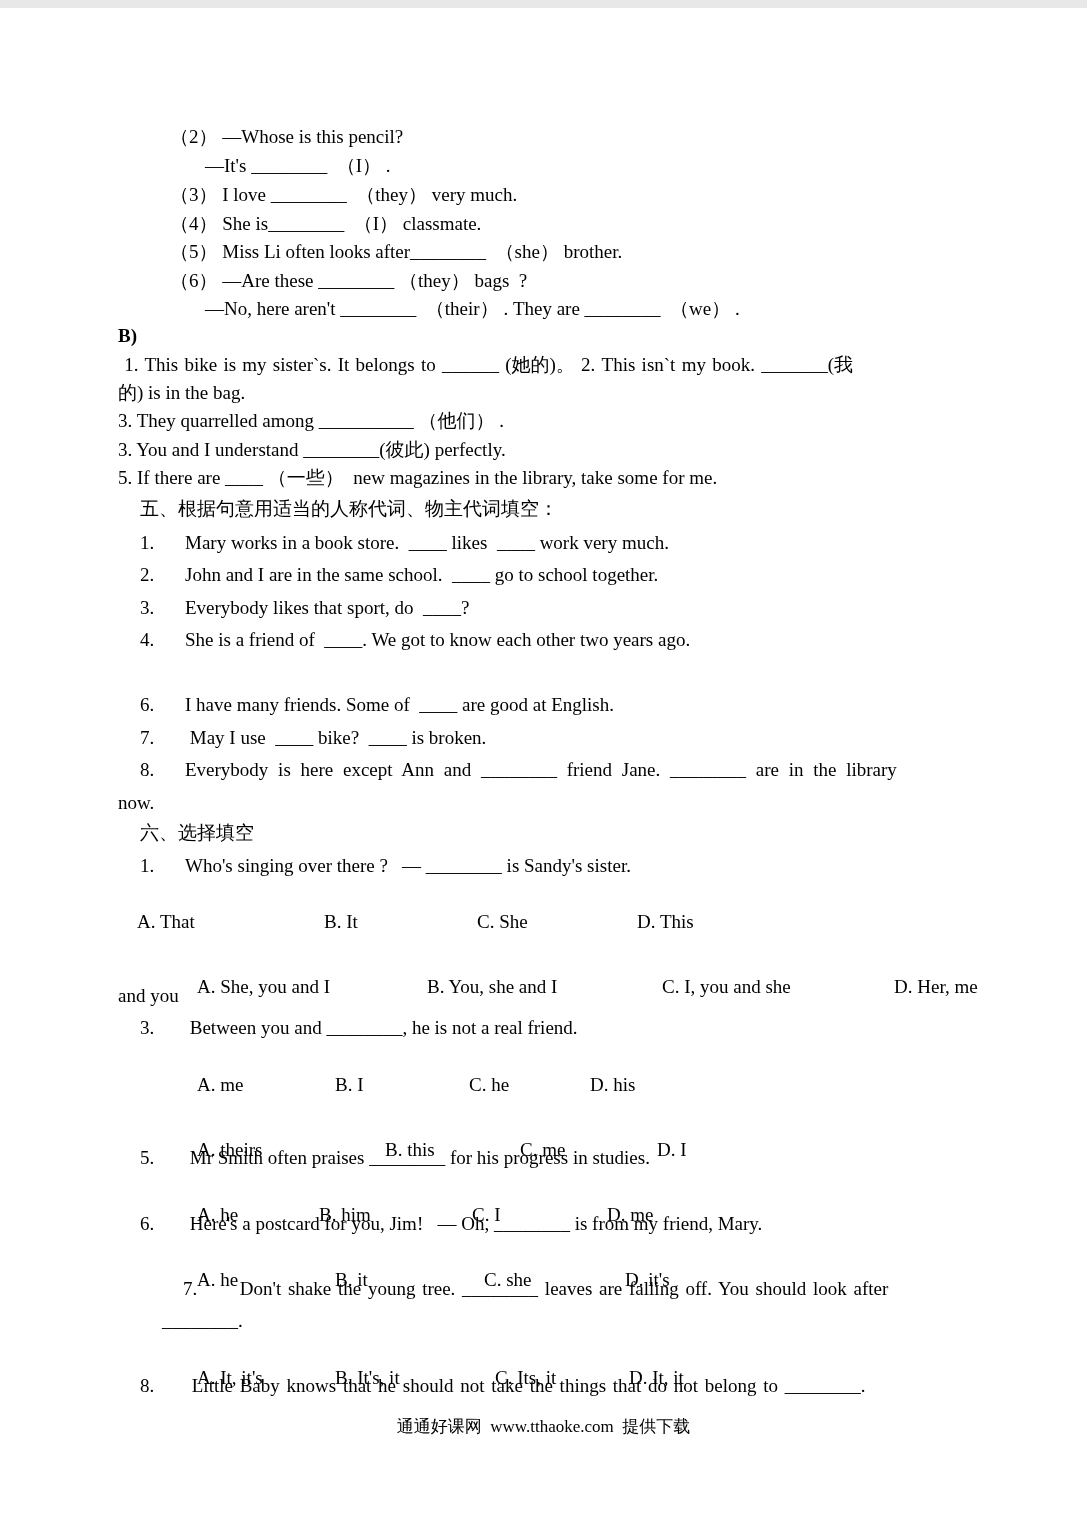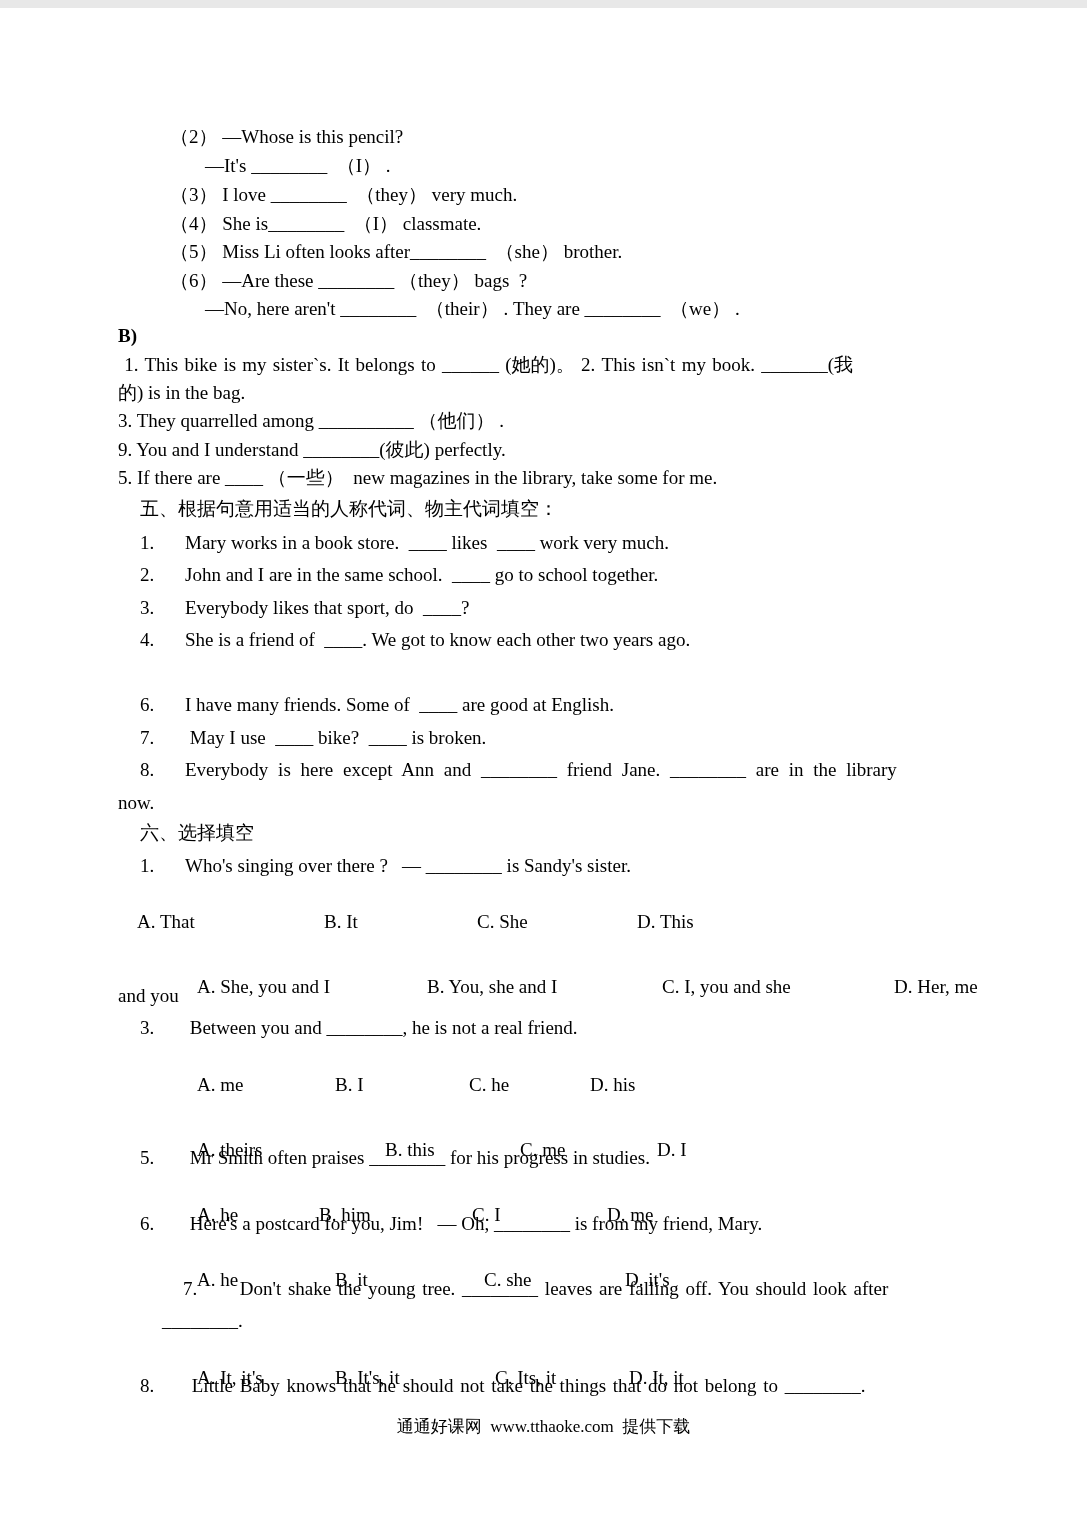--- a/index.html
+++ b/index.html
@@ -41,21 +41,21 @@
   <div class="ln" style="top:175px;left:170px">（3） I love ________  （they） very much.</div>
   <div class="ln" style="top:204px;left:170px">（4） She is________  （I） classmate.</div>
   <div class="ln" style="top:232px;left:170px">（5） Miss Li often looks after________  （she） brother.</div>
   <div class="ln" style="top:261px;left:170px">（6） —Are these ________ （they） bags  ?</div>
   <div class="ln" style="top:289px;left:205px">—No, here aren't ________  （their） . They are ________  （we） .</div>
 
   <div class="ln bold" style="top:316px;left:118px">B)</div>
   <div class="ln j1" style="top:345px;left:118px"> 1. This bike is my sister`s. It belongs to ______ (她的)。 2. This isn`t my book. _______(我</div>
   <div class="ln" style="top:373px;left:118px">的) is in the bag.</div>
   <div class="ln" style="top:401px;left:118px">3. They quarrelled among __________ （他们） .</div>
-  <div class="ln" style="top:430px;left:118px">9. You and I understand ________(彼此) perfectly.</div>
+  <div class="ln" style="top:430px;left:118px">3. You and I understand ________(彼此) perfectly.</div>
   <div class="ln" style="top:458px;left:118px">5. If there are ____ （一些）  new magazines in the library, take some for me.</div>
 
   <div class="ln" style="top:489px;left:140px">五、根据句意用适当的人称代词、物主代词填空：</div>
   <div class="ln" style="top:523px;left:140px"><span class="num">1.</span><span>Mary works in a book store.  ____ likes  ____ work very much.</span></div>
   <div class="ln" style="top:555px;left:140px"><span class="num">2.</span><span>John and I are in the same school.  ____ go to school together.</span></div>
   <div class="ln" style="top:588px;left:140px"><span class="num">3.</span><span>Everybody likes that sport, do  ____?</span></div>
   <div class="ln" style="top:620px;left:140px"><span class="num">4.</span><span>She is a friend of  ____. We got to know each other two years ago.</span></div>
   <div class="ln" style="top:685px;left:140px"><span class="num">6.</span><span>I have many friends. Some of  ____ are good at English.</span></div>
   <div class="ln" style="top:718px;left:140px"><span class="num">7.</span><span> May I use  ____ bike?  ____ is broken.</span></div>
   <div class="ln j2" style="top:750px;left:140px"><span class="num">8.</span><span>Everybody is here except Ann and ________ friend Jane. ________ are in the library</span></div>

